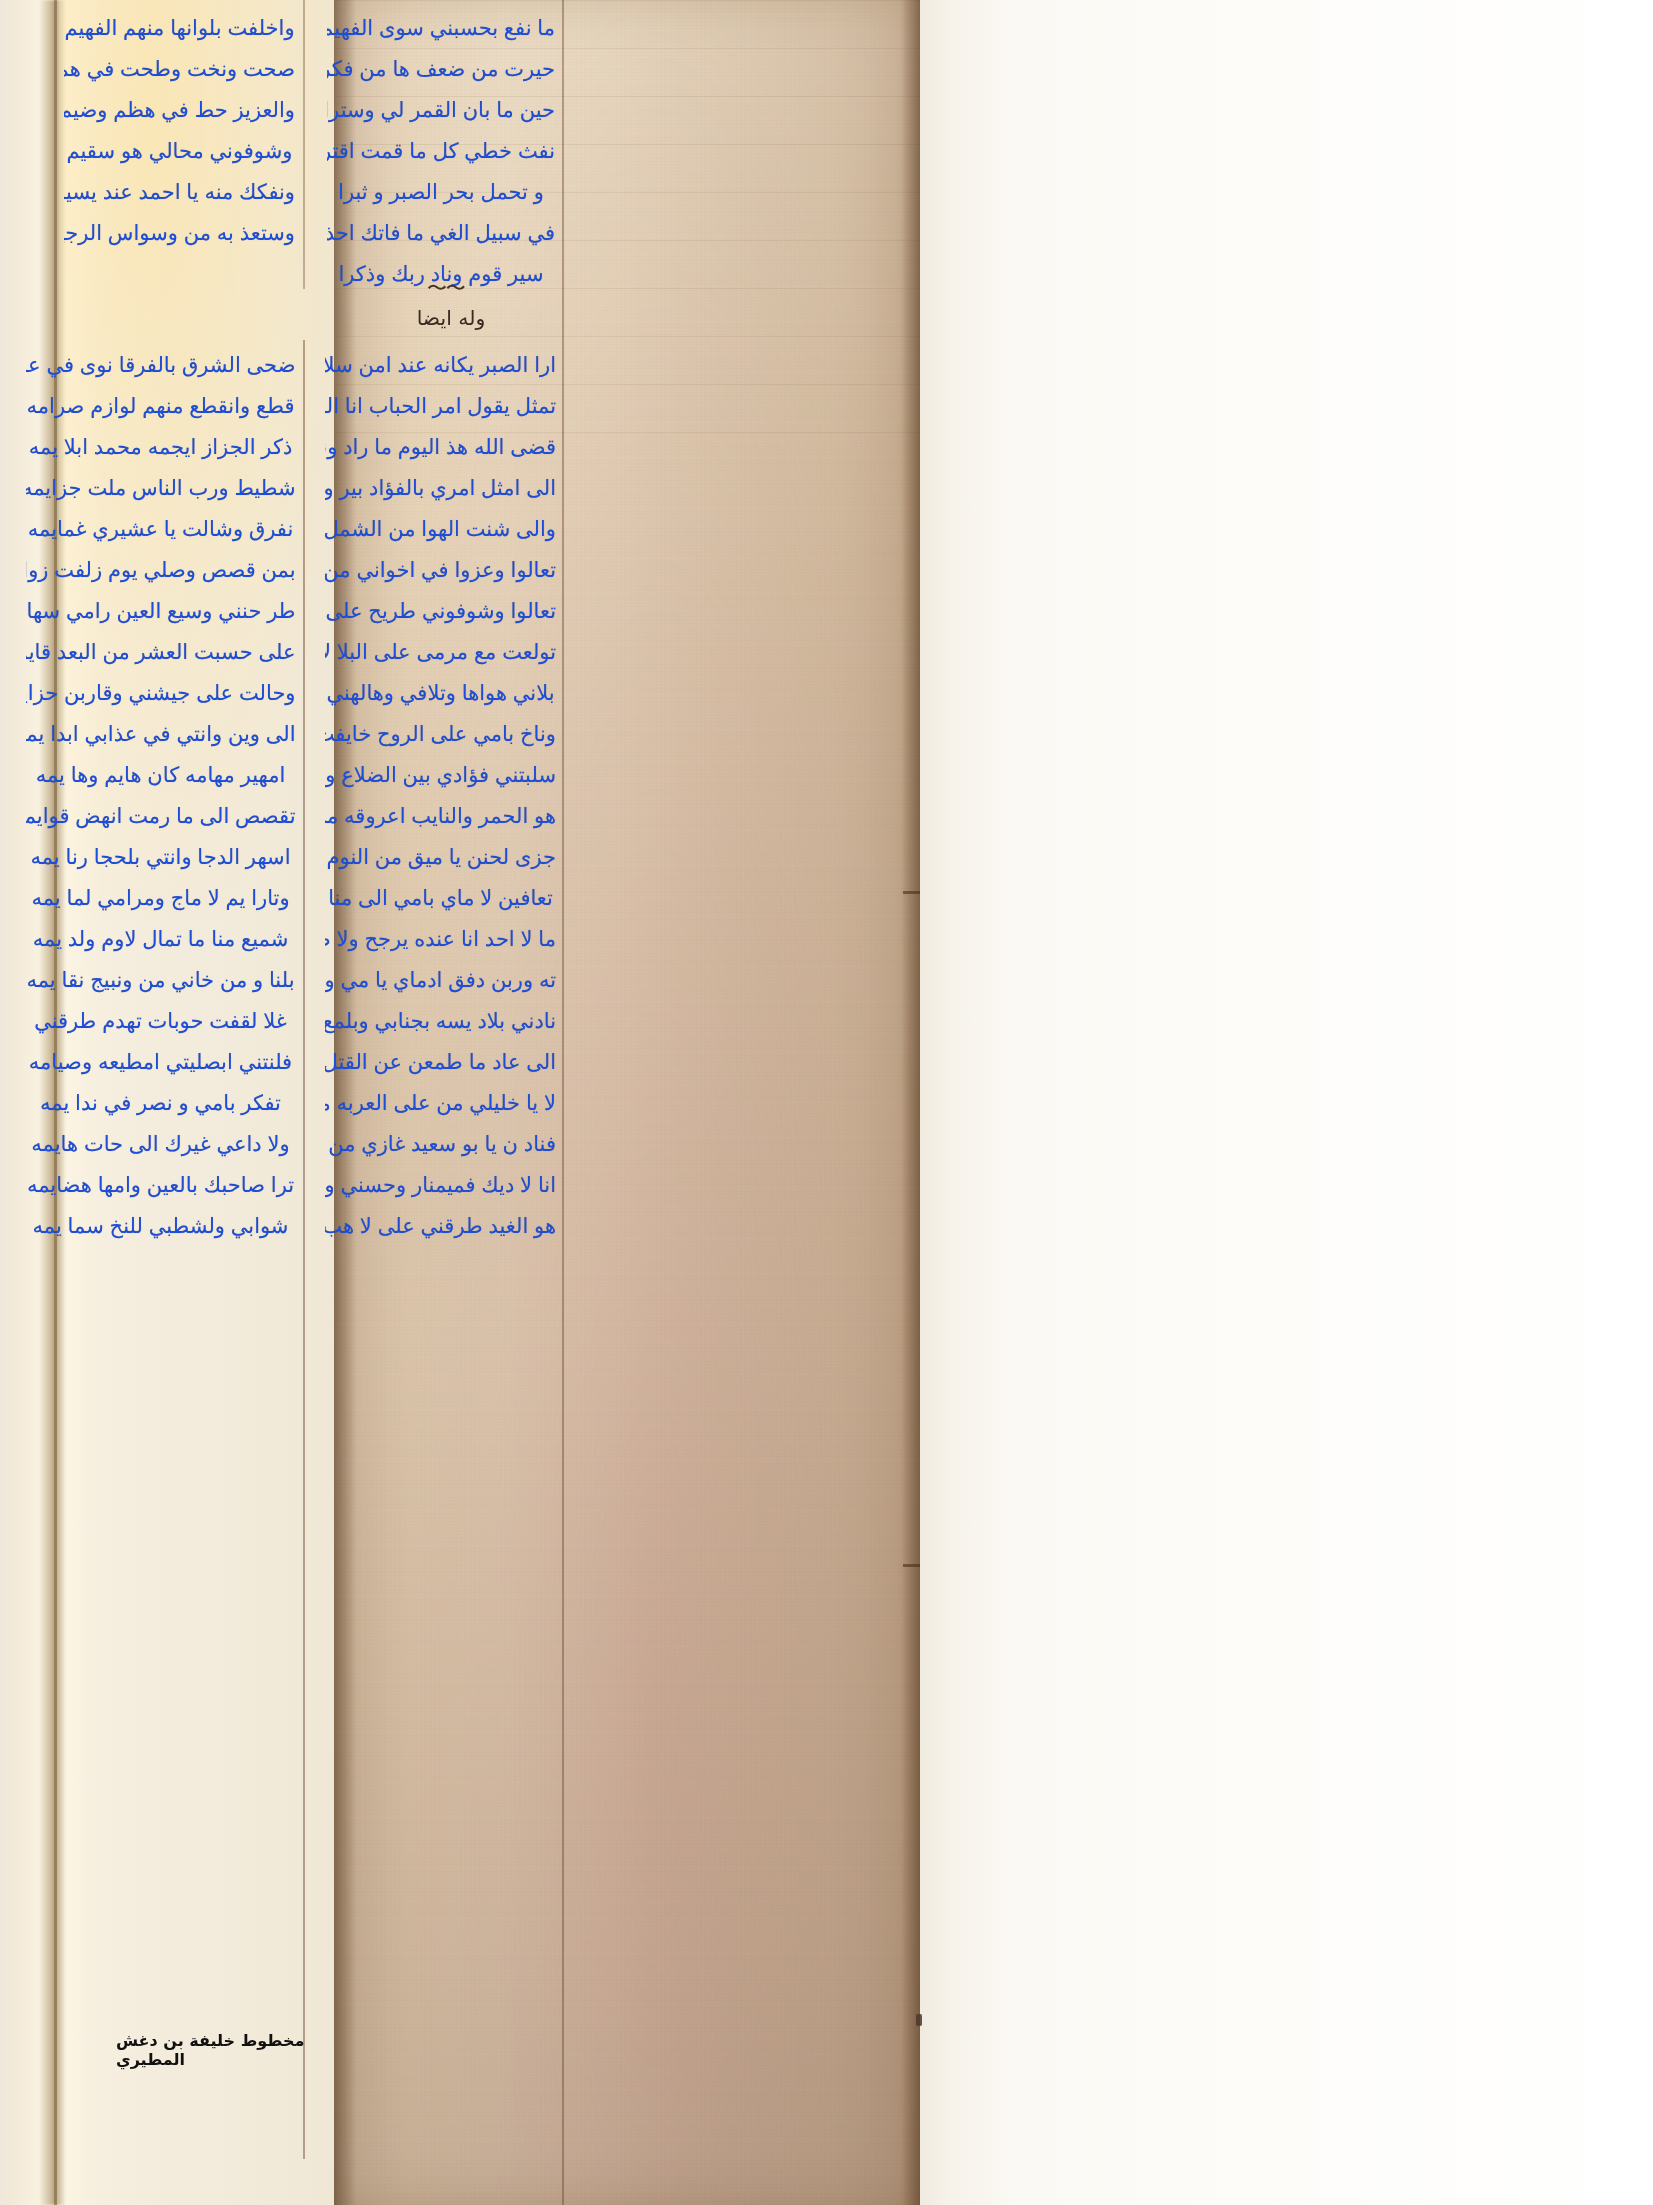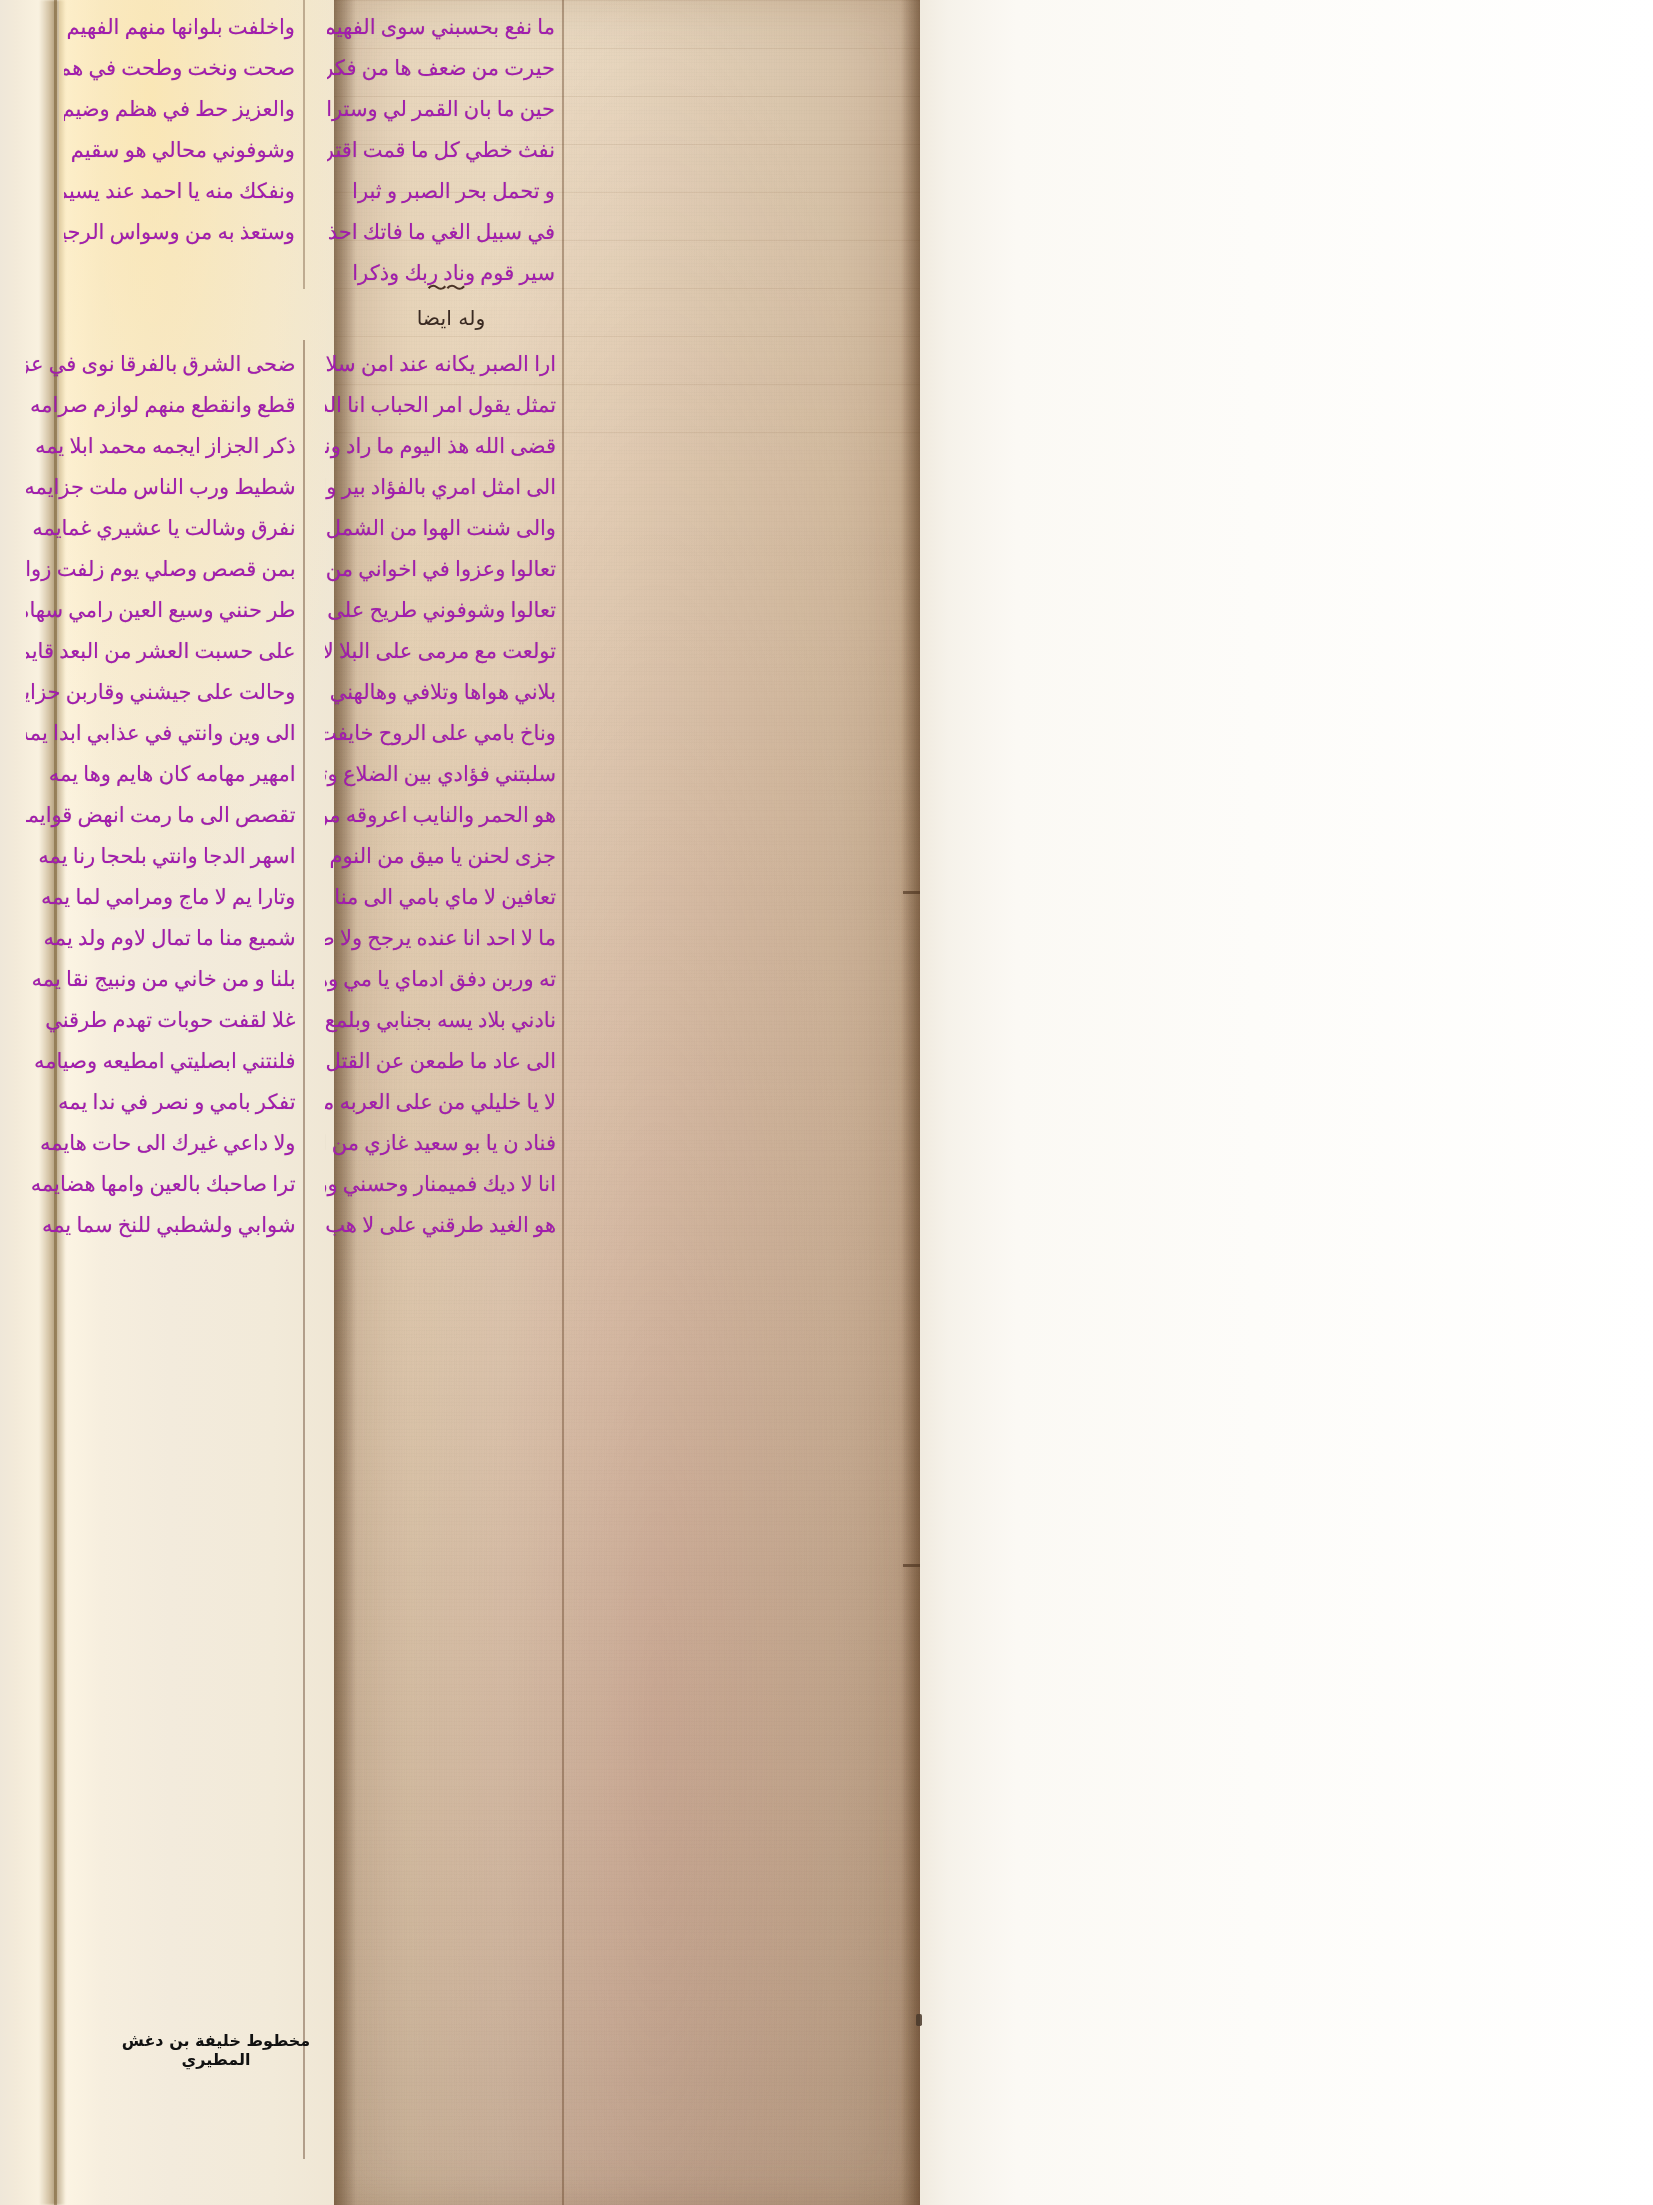--- a/index.html
+++ b/index.html
@@ -172,23 +172,23 @@
     width: 1.7px;
     height: 2205px;
     background: rgba(95,60,32,0.40);
     filter: blur(0.3px);
   }
 
   
   .col {
     position: absolute;
     direction: rtl;
-    text-align: right;
-    color: #a21caf;
-    font-family: Liberation Serif, serif;
+    text-align: center;
+    color: #1d4ed8;
+    font-family: Liberation Sans, sans-serif;
     font-size: 21px;
     line-height: 40px;
     letter-spacing: 0px;
     text-shadow: 0 0 0.8px rgba(60,35,20,0.35);
   }
   .col .ln {
     white-space: nowrap;
     overflow: hidden;
   }
 
@@ -241,25 +241,25 @@
   
   #col-low-left {
     left: 25.5px;
     top: 344px;
     width: 270px;
     line-height: 41px;
   }
   
   #caption-wrap {
     position: absolute;
-    left: 110px;
+    left: 116px;
     top: 2031px;
     width: 212px;
     direction: rtl;
-    text-align: center;
+    text-align: left;
     color: #111111;
     font-size: 16px;
     font-weight: bold;
     font-family: "DejaVu Sans", sans-serif;
   }
 
   
   .speck {
     position: absolute;
     left: 916px;

